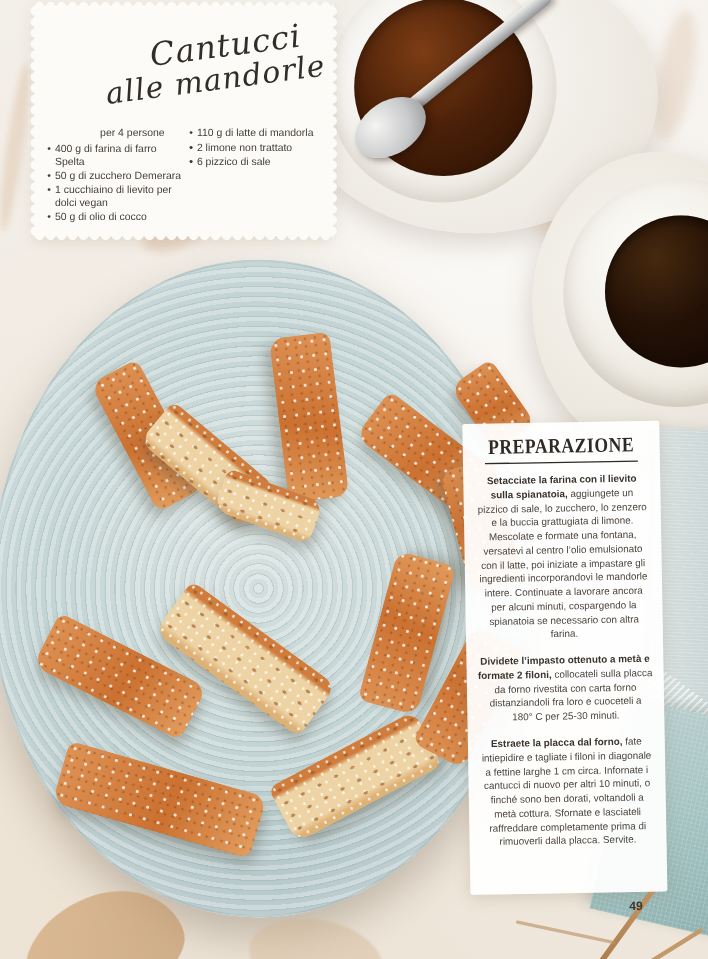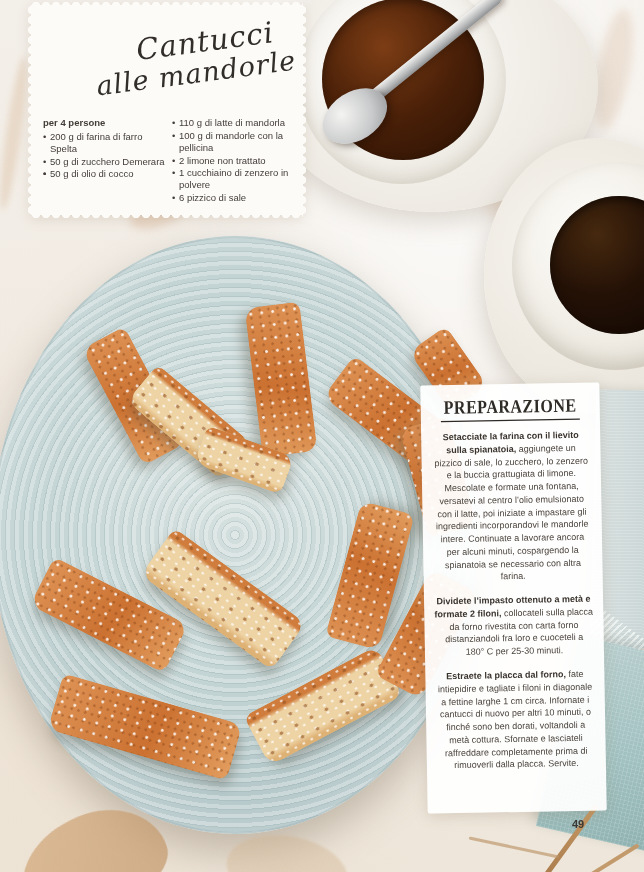--- a/index.html
+++ b/index.html
@@ -109,21 +109,21 @@
     background:radial-gradient(circle at 0 5px, #fcfbf8 0 4px, rgba(0,0,0,0) 4.5px); background-size:6px 10px; background-repeat:repeat-y; }
 
   .script-title { position:absolute; left:66px; top:22px; width:220px; transform:rotate(-7.5deg);
     font-family:"DejaVu Serif", serif; font-style:italic; color:var(--title,#312d29); text-align:center; line-height:1; }
   .script-title .l1 { display:block; font-size:29px; letter-spacing:1px; }
   .script-title .l2 { display:block; font-size:27px; margin:2px 0 0 -26px; letter-spacing:1px; }
 
   .ing-cols { position:absolute; left:12px; right:8px; bottom:10px; display:flex; gap:6px;
     font-size:9.5px; line-height:1.25; color:var(--text,#433d38); }
   .ing-col { width:50%; }
-  .ing-head { font-weight:bold; margin-bottom:2px; }
+  .ing-head { font-weight:normal; margin-bottom:2px;margin-left:48px; }
   .ing-list { list-style:none; }
   .ing-list li { position:relative; padding-left:7px; margin-bottom:1px; }
   .ing-list .blt { position:absolute; left:0; top:0; }
 
   
   .prep { position:absolute; left:424px; top:384px; width:179px; height:428px; transform:rotate(-1deg);
     background:rgba(255,255,255,.94); border-radius:2px; box-shadow:0 3px 14px rgba(140,125,100,.25);
     padding:14px 10px 10px; text-align:center; }
   .prep-title { display:inline-block; font-family:"Liberation Serif", serif; font-weight:bold;
     font-size:16px; letter-spacing:.5px; color:#2e2a26; transform:scaleY(1.18);
@@ -189,32 +189,32 @@
 
     <div class="script-title">
       <span class="l1">Cantucci</span>
       <span class="l2">alle mandorle</span>
     </div>
 
     <div class="ing-cols">
       <div class="ing-col">
         <div class="ing-head">per 4 persone</div>
         <ul class="ing-list">
-          <li><span class="blt">•</span><span>200 g di farina di farro Spelta</span></li>
+          <li><span class="blt">•</span><span>400 g di farina di farro Spelta</span></li>
           <li><span class="blt">•</span><span>50 g di zucchero Demerara</span></li>
-          <li><span class="blt">•</span></li>
+          <li><span class="blt">•</span><span>1 cucchiaino di lievito per dolci vegan</span></li>
           <li><span class="blt">•</span><span>50 g di olio di cocco</span></li>
         </ul>
       </div>
       <div class="ing-col">
         <ul class="ing-list">
           <li><span class="blt">•</span><span>110 g di latte di mandorla</span></li>
-          <li><span class="blt">•</span><span>100 g di mandorle con la pellicina</span></li>
+          <li><span class="blt">•</span></li>
           <li><span class="blt">•</span><span>2 limone non trattato</span></li>
-          <li><span class="blt">•</span><span>1 cucchiaino di zenzero in polvere</span></li>
+          <li><span class="blt">•</span></li>
           <li><span class="blt">•</span><span>6 pizzico di sale</span></li>
         </ul>
       </div>
     </div>
   </div>
 
   <div class="prep">
     <span class="prep-title">PREPARAZIONE</span>
     <p><strong>Setacciate la farina con il lievito sulla spianatoia,</strong> <span>aggiungete un pizzico di sale, lo zucchero, lo zenzero e la buccia grattugiata di limone. Mescolate e formate una fontana, versatevi al centro l’olio emulsionato con il latte, poi iniziate a impastare gli ingredienti incorporandovi le mandorle intere. Continuate a lavorare ancora per alcuni minuti, cospargendo la spianatoia se necessario con altra farina.</span></p>
     <p><strong>Dividete l’impasto ottenuto a metà e formate 2 filoni,</strong> <span>collocateli sulla placca da forno rivestita con carta forno distanziandoli fra loro e cuoceteli a 180° C per 25-30 minuti.</span></p>

